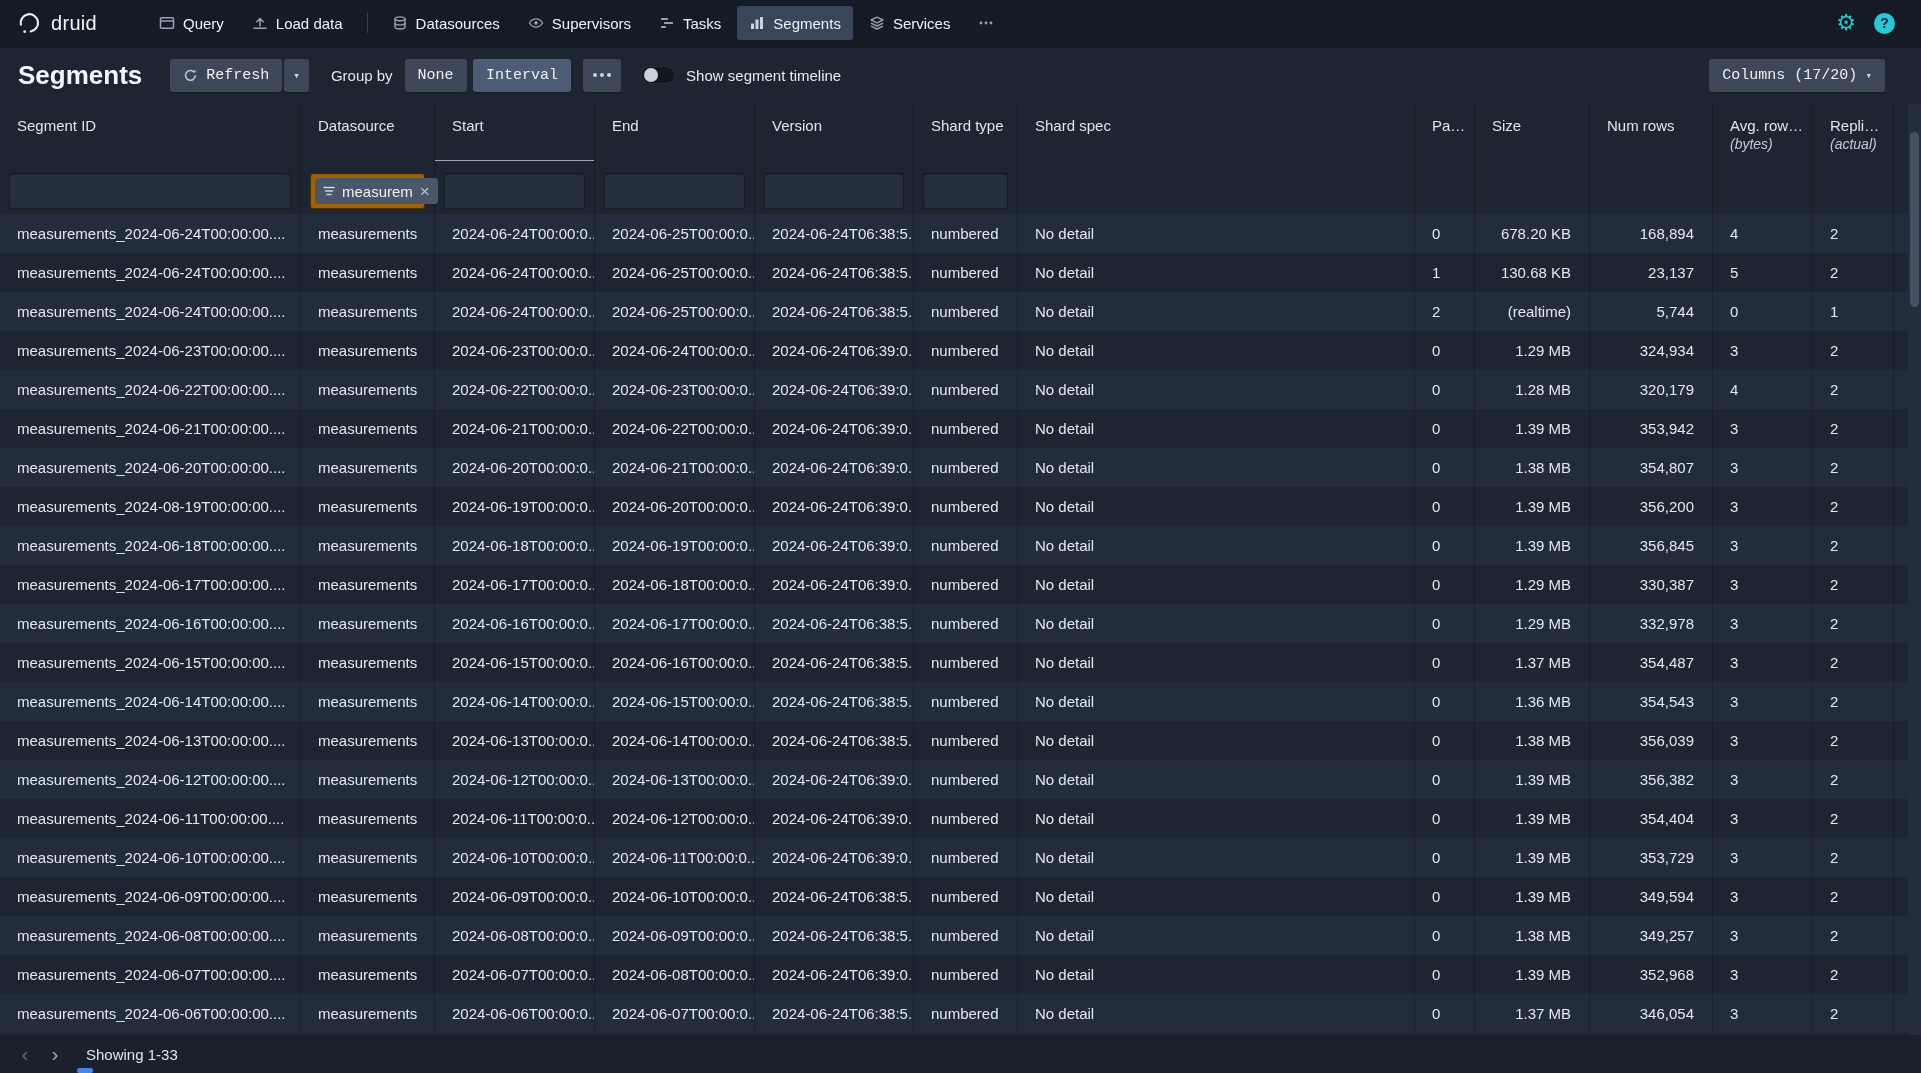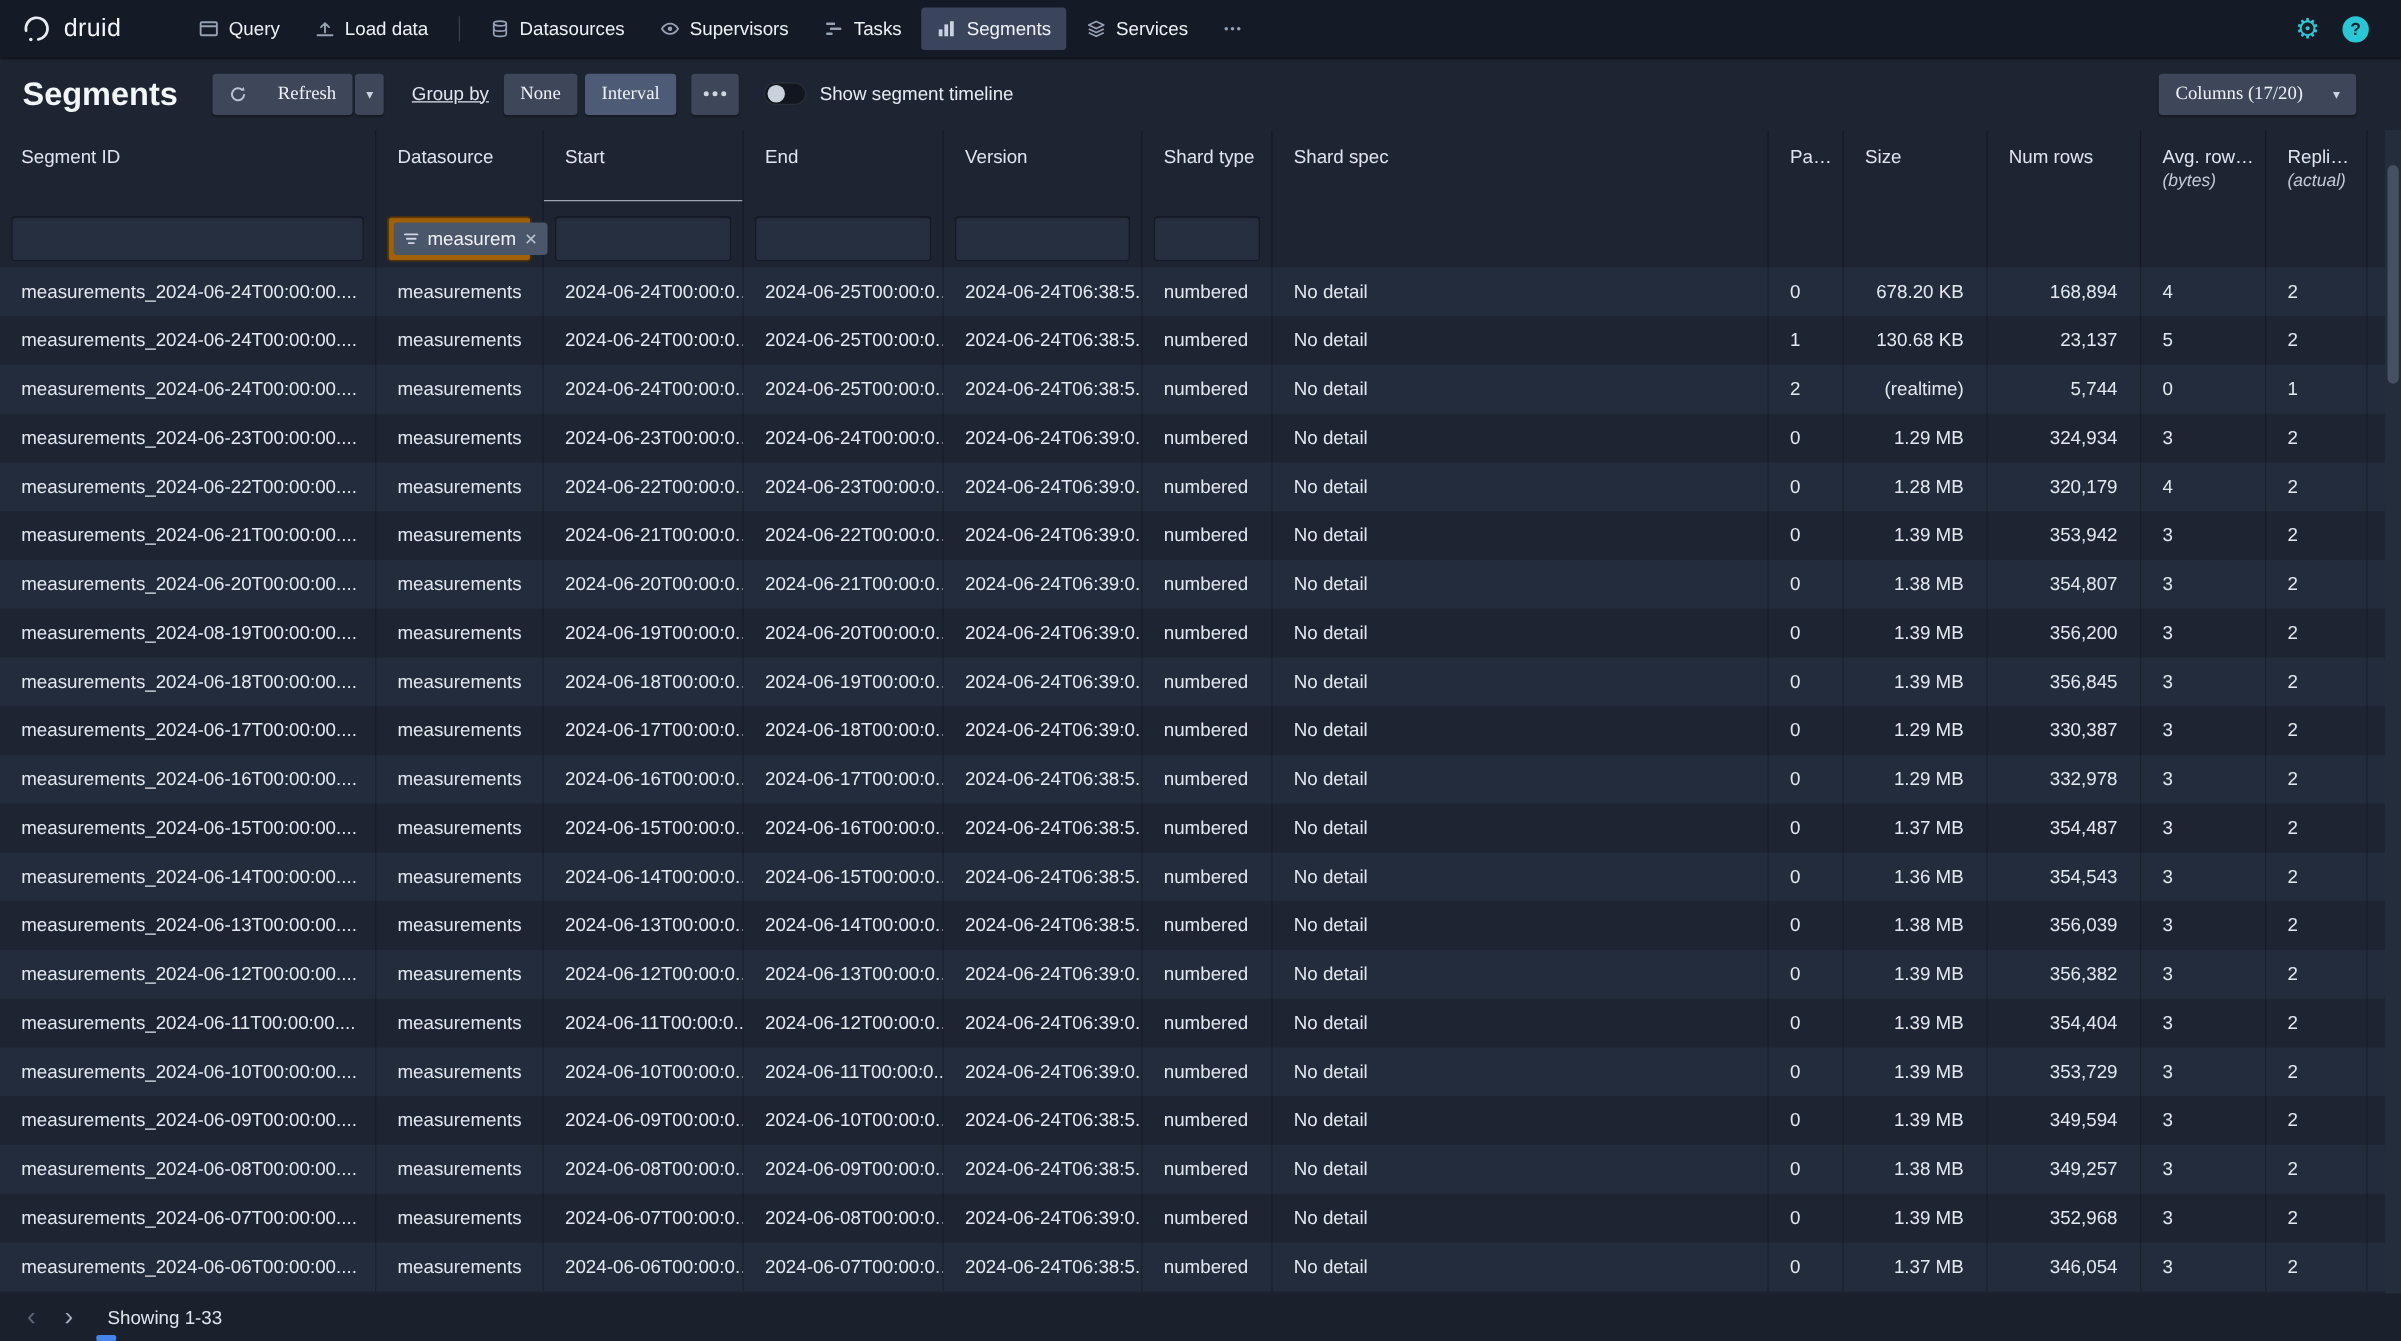--- a/index.html
+++ b/index.html
@@ -31,27 +31,27 @@
   .help-circle {
     width:21px; height:21px; border-radius:50%; background:#27c8d3; color:#122230;
     font-weight:bold; font-size:14px; display:flex; align-items:center; justify-content:center; cursor:pointer;
   }
 
   
   .view-header { height:58px; flex:none; display:flex; align-items:center; padding:0 18px; }
   .page-title { font-size:26px; font-weight:bold; color:#f3f6fa; margin-right:28px; }
   .btn {
     height:33px; background:#3d4759; border:none; border-radius:3px; color:#eef1f6;
-    font-size:15px; display:inline-flex; align-items:center; gap:24px; padding:0 13px;
-    cursor:pointer; box-shadow:0 1px 1px rgba(0,0,0,.3); font-family:Liberation Serif, serif; white-space:nowrap;
+    font-size:15px; display:inline-flex; align-items:center; gap:8px; padding:0 13px;
+    cursor:pointer; box-shadow:0 1px 1px rgba(0,0,0,.3); font-family:Liberation Mono, monospace; white-space:nowrap;
   }
   .btn .bicon { color:#b9c3d2; display:flex; }
   .caret { font-size:11px; color:#ccd3dd; }
   .caret-btn { padding:0 9px; margin-left:2px; }
-  .groupby-label { font-size:15px; margin:0 12px 0 22px; color:#e2e7ef;text-decoration:underline; }
+  .groupby-label { font-size:15px; margin:0 12px 0 22px; color:#e2e7ef; }
   .group .btn { margin-right:2px; }
   .btn.active-btn { background:#4e5b77; }
   .dots-btn { padding:0 10px; margin-left:10px; }
   .dots { display:flex; gap:3px; }
   .dots i { width:4px; height:4px; border-radius:50%; background:#cfd6e0; }
   .switch { width:34px; height:18px; border-radius:9px; background:#11161f; border:1px solid rgba(255,255,255,.1);
     position:relative; margin-left:20px; cursor:pointer; flex:none; }
   .switch .knob { width:14px; height:14px; border-radius:50%; background:#c9d1dc; position:absolute; left:2px; top:1px; }
   .switch-label { font-size:15px; margin-left:11px; color:#e6ebf2; }
   .columns-btn { margin-left:auto; margin-right:18px; }

